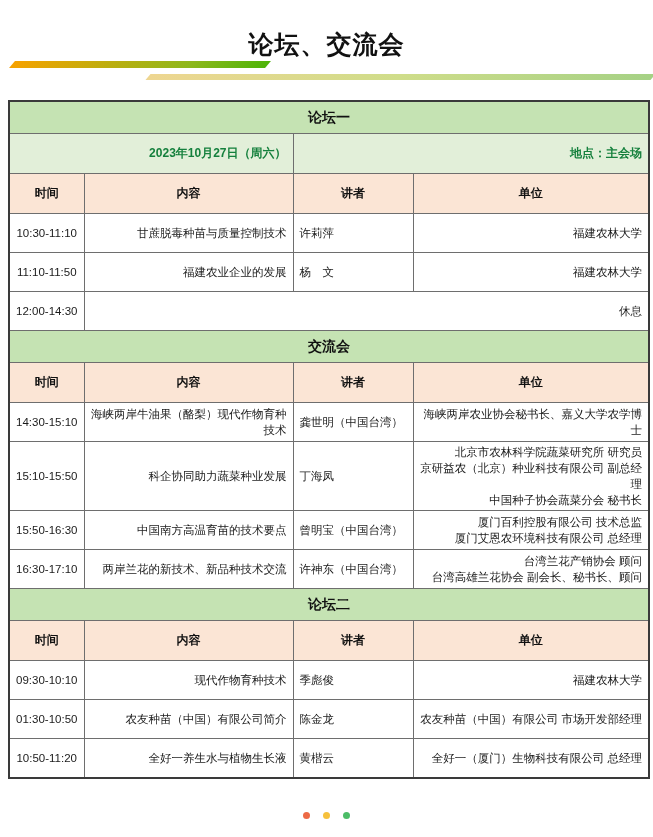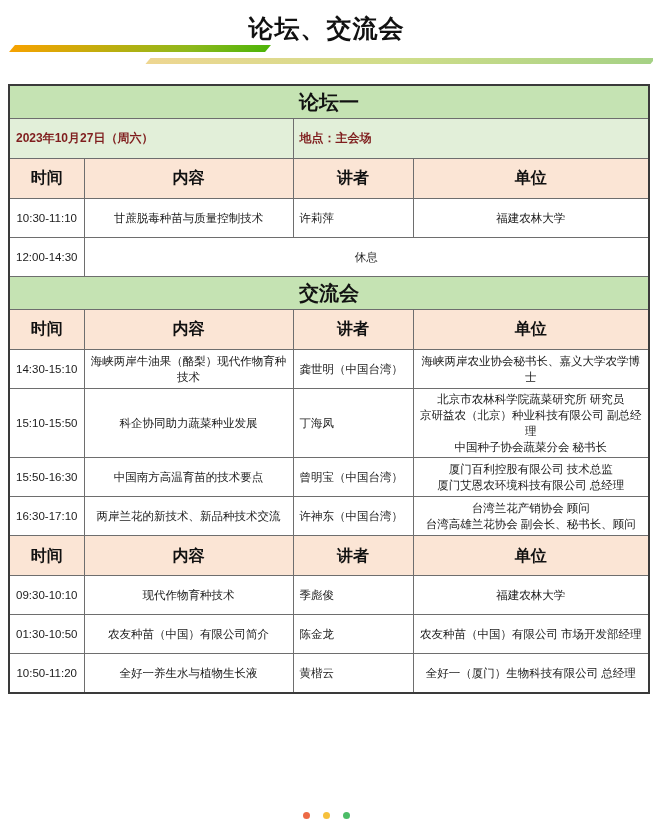--- a/index.html
+++ b/index.html
@@ -2,21 +2,21 @@
 <html><head>
 <meta charset="utf-8">
 <style>
   html,body{margin:0;padding:0;}
   body{
     width:653px;height:837px;background:#ffffff;
     font-family:"Liberation Sans","DejaVu Sans",sans-serif;
     color:#1a1a1a;overflow:hidden;position:relative;
   }
   
-  .header{position:relative;height:84px;}
+  .header{position:relative;height:84px;margin-top:16px;}
   .page-title{
     margin:0;padding-top:12px;text-align:center;
     font-size:25px;font-weight:bold;color:#111;letter-spacing:1px;
   }
   .bar{position:absolute;}
   .bar1{
     left:12px;top:45px;width:256px;height:7px;
     background:linear-gradient(90deg,#f6a200 0%,#8db81c 70%,#4eb408 100%);
     transform:skewX(-40deg);
   }
@@ -32,35 +32,35 @@
     border:2px solid #3a3a3a;
   }
   col.c1{width:75px;} col.c2{width:209px;} col.c3{width:120px;} col.c4{width:236px;}
   th,td{
     border:1px solid #6e6e6e;
     padding:2px 6px;vertical-align:middle;
     line-height:1.4;word-break:break-all;
   }
   tr.sec th{
     background:#c5e3b3;height:27px;
-    font-size:20px;font-weight:bold;text-align:center;color:#111;
+    font-size:14px;font-weight:bold;text-align:center;color:#111;
   }
   tr.date td{
     background:#e2efd9;height:35px;
-    font-size:12px;font-weight:bold;text-align:left;color:#7f1d1d;
+    font-size:12px;font-weight:bold;text-align:right;color:#15803d;
   }
   tr.head td{
     background:#fbe5d5;height:35px;
-    font-size:16px;font-weight:bold;text-align:center;color:#111;
+    font-size:12px;font-weight:bold;text-align:center;color:#111;
   }
   tr.row td{font-size:11.5px;height:34px;background:#ffffff;}
   td.time{text-align:center;padding:2px 0;}
-  td.content{text-align:center;}
+  td.content{text-align:right;}
   td.speaker{text-align:left;}
-  td.org{text-align:center;white-space:pre-line;}
+  td.org{text-align:right;white-space:pre-line;}
   
   .footer{
     position:absolute;left:0;right:0;top:812px;
     display:flex;justify-content:center;align-items:center;gap:13px;
   }
   .dot{width:7px;height:7px;border-radius:50%;display:inline-block;}
   .dot1{background:#ed6a45;}
   .dot2{background:#f6c13d;}
   .dot3{background:#4cbd67;}
 </style>
@@ -95,20 +95,26 @@
     <td>讲者</td>
     <td>单位</td>
   </tr>
   <tr class="row">
     <td class="time">10:30-11:10</td>
     <td class="content">甘蔗脱毒种苗与质量控制技术</td>
     <td class="speaker">许莉萍</td>
     <td class="org">福建农林大学</td>
   </tr>
   <tr class="row">
+    <td class="time">11:10-11:50</td>
+    <td class="content">福建农业企业的发展</td>
+    <td class="speaker">杨　文</td>
+    <td class="org">福建农林大学</td>
+  </tr>
+  <tr class="row">
     <td class="time">12:00-14:30</td>
     <td class="content" colspan="3">休息</td>
   </tr>
 
   <tr class="sec">
     <th colspan="4">交流会</th>
   </tr>
   <tr class="head">
     <td>时间</td>
     <td>内容</td>
@@ -137,20 +143,23 @@
 厦门艾恩农环境科技有限公司 总经理</td>
   </tr>
   <tr class="row">
     <td class="time">16:30-17:10</td>
     <td class="content">两岸兰花的新技术、新品种技术交流</td>
     <td class="speaker">许神东（中国台湾）</td>
     <td class="org">台湾兰花产销协会 顾问
 台湾高雄兰花协会 副会长、秘书长、顾问</td>
   </tr>
 
+  <tr class="sec">
+    <th colspan="4">论坛二</th>
+  </tr>
   <tr class="head">
     <td>时间</td>
     <td>内容</td>
     <td>讲者</td>
     <td>单位</td>
   </tr>
   <tr class="row">
     <td class="time">09:30-10:10</td>
     <td class="content">现代作物育种技术</td>
     <td class="speaker">季彪俊</td>

